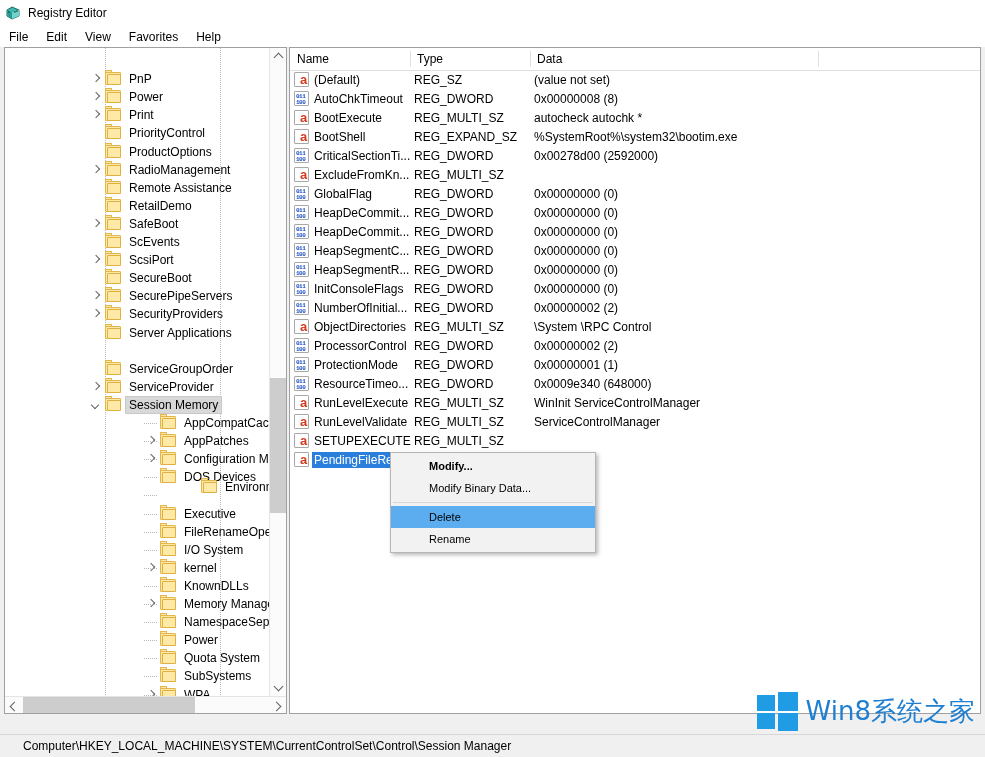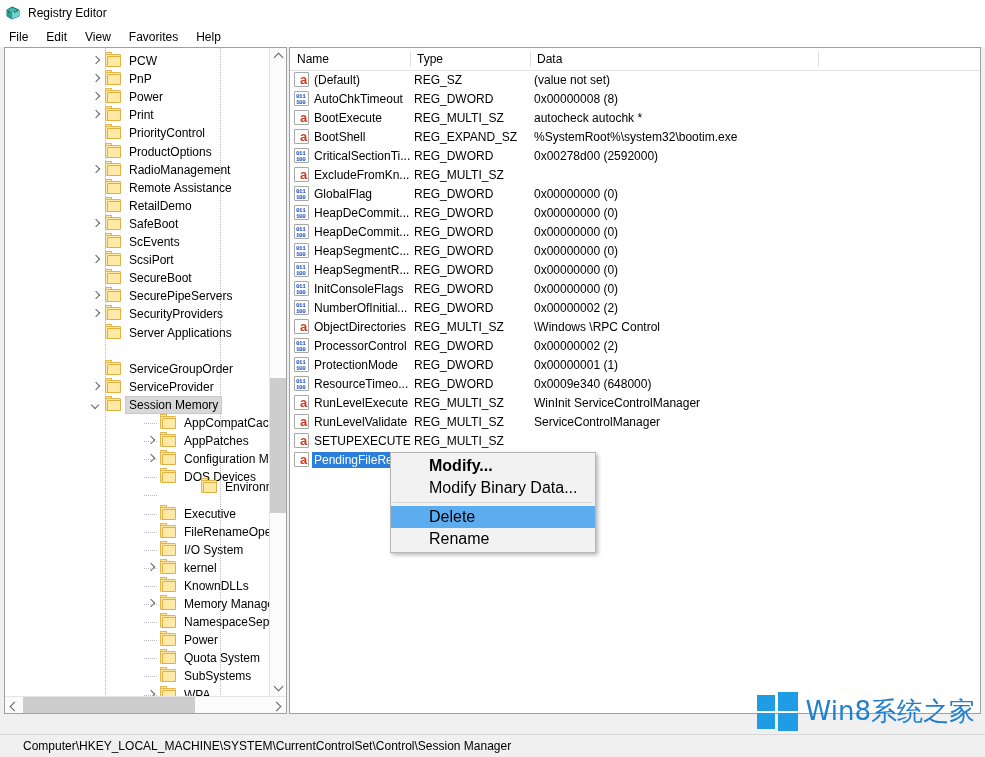--- a/index.html
+++ b/index.html
@@ -75,21 +75,21 @@
   .arrow.r{top:6px;left:4px;transform:rotate(135deg);}
   .vthumb{position:absolute;left:0;width:16px;background:#cdcdcd;}
   .hsb{position:absolute;left:0;bottom:0;height:17px;background:#fbfbfb;border-top:1px solid #e4e4e4;box-sizing:border-box;}
   .hsb .btn{position:absolute;top:0;width:17px;height:16px;}
   .hsb .btn.lf{left:0;}
   .hsb .btn.rt{right:0;}
   .hthumb{position:absolute;top:0;height:16px;background:#cdcdcd;}
   
   #ctxmenu{position:absolute;left:390px;top:452px;width:204px;background:#f2f2f2;
     border:1px solid #b6b6b6;box-shadow:2px 2px 4px rgba(0,0,0,.28);padding:2px 0;z-index:40;}
-  #ctxmenu .cmi{height:22px;line-height:22px;font-size:16px;padding-left:38px;color:#000;cursor:default;}
+  #ctxmenu .cmi{height:22px;line-height:22px;font-size:11px;padding-left:38px;color:#000;cursor:default;}
   #ctxmenu .cmi.bold{font-weight:bold;}
   #ctxmenu .cmi.hl{background:#5cadf0;color:#000;}
   #ctxmenu .csep{height:1px;background:#d7d7d7;margin:3px 2px;}
   
   #statusbar{position:absolute;left:0;bottom:0;width:985px;height:22px;background:#f0f0f0;
     border-top:1px solid #d7d7d7;display:flex;align-items:center;padding-left:18px;}
   #statusbar .stext{font-size:12px;padding-left:5px;color:#000;}
   
   #watermark{position:absolute;right:10px;bottom:26px;display:flex;align-items:center;z-index:30;}
   #wmlogo{width:42px;height:40px;position:relative;margin-right:7px;}
@@ -121,30 +121,20 @@
     <div class="mi">Help</div>
   </div>
 
 <div id="main">
 
   <div id="treepane">
     <div id="treeinner">
       <div class="guide" style="left:100px;"></div>
       <div class="guide" style="left:215px;"></div>
 
-    <div class="tnode" style="position: absolute; left: 0px; right: 0px; top: 4px;">
-          <span style="display: inline-block; width: 84px; flex: 0 0 auto;"></span>
-          <span class="chev has"></span>
-          <span class="folder">
-            <span class="ftab"></span>
-            <span class="fback"></span>
-            <span class="ffront"></span>
-          </span>
-          <span class="tlabel">PCW</span>
-        </div>
         <div class="tnode" style="position: absolute; left: 0px; right: 0px; top: 22.1px;">
           <span style="display: inline-block; width: 84px; flex: 0 0 auto;"></span>
           <span class="chev has"></span>
           <span class="folder">
             <span class="ftab"></span>
             <span class="fback"></span>
             <span class="ffront"></span>
           </span>
           <span class="tlabel">PnP</span>
         </div>
@@ -649,21 +639,21 @@
           <span class="c-name">NumberOfInitial...</span>
           <span class="c-type">REG_DWORD</span>
           <span class="c-data">0x00000002 (2)</span>
         </div>
         <div class="lvrow">
           <span class="vicon sz">
             <span>ab</span>
           </span>
           <span class="c-name">ObjectDirectories</span>
           <span class="c-type">REG_MULTI_SZ</span>
-          <span class="c-data">\Windows \RPC Control</span>
+          <span class="c-data">\System \RPC Control</span>
         </div>
         <div class="lvrow">
           <span class="vicon dw">
             <span class="r1">011</span>
             <span class="r2">100</span>
           </span>
           <span class="c-name">ProcessorControl</span>
           <span class="c-type">REG_DWORD</span>
           <span class="c-data">0x00000002 (2)</span>
         </div>

